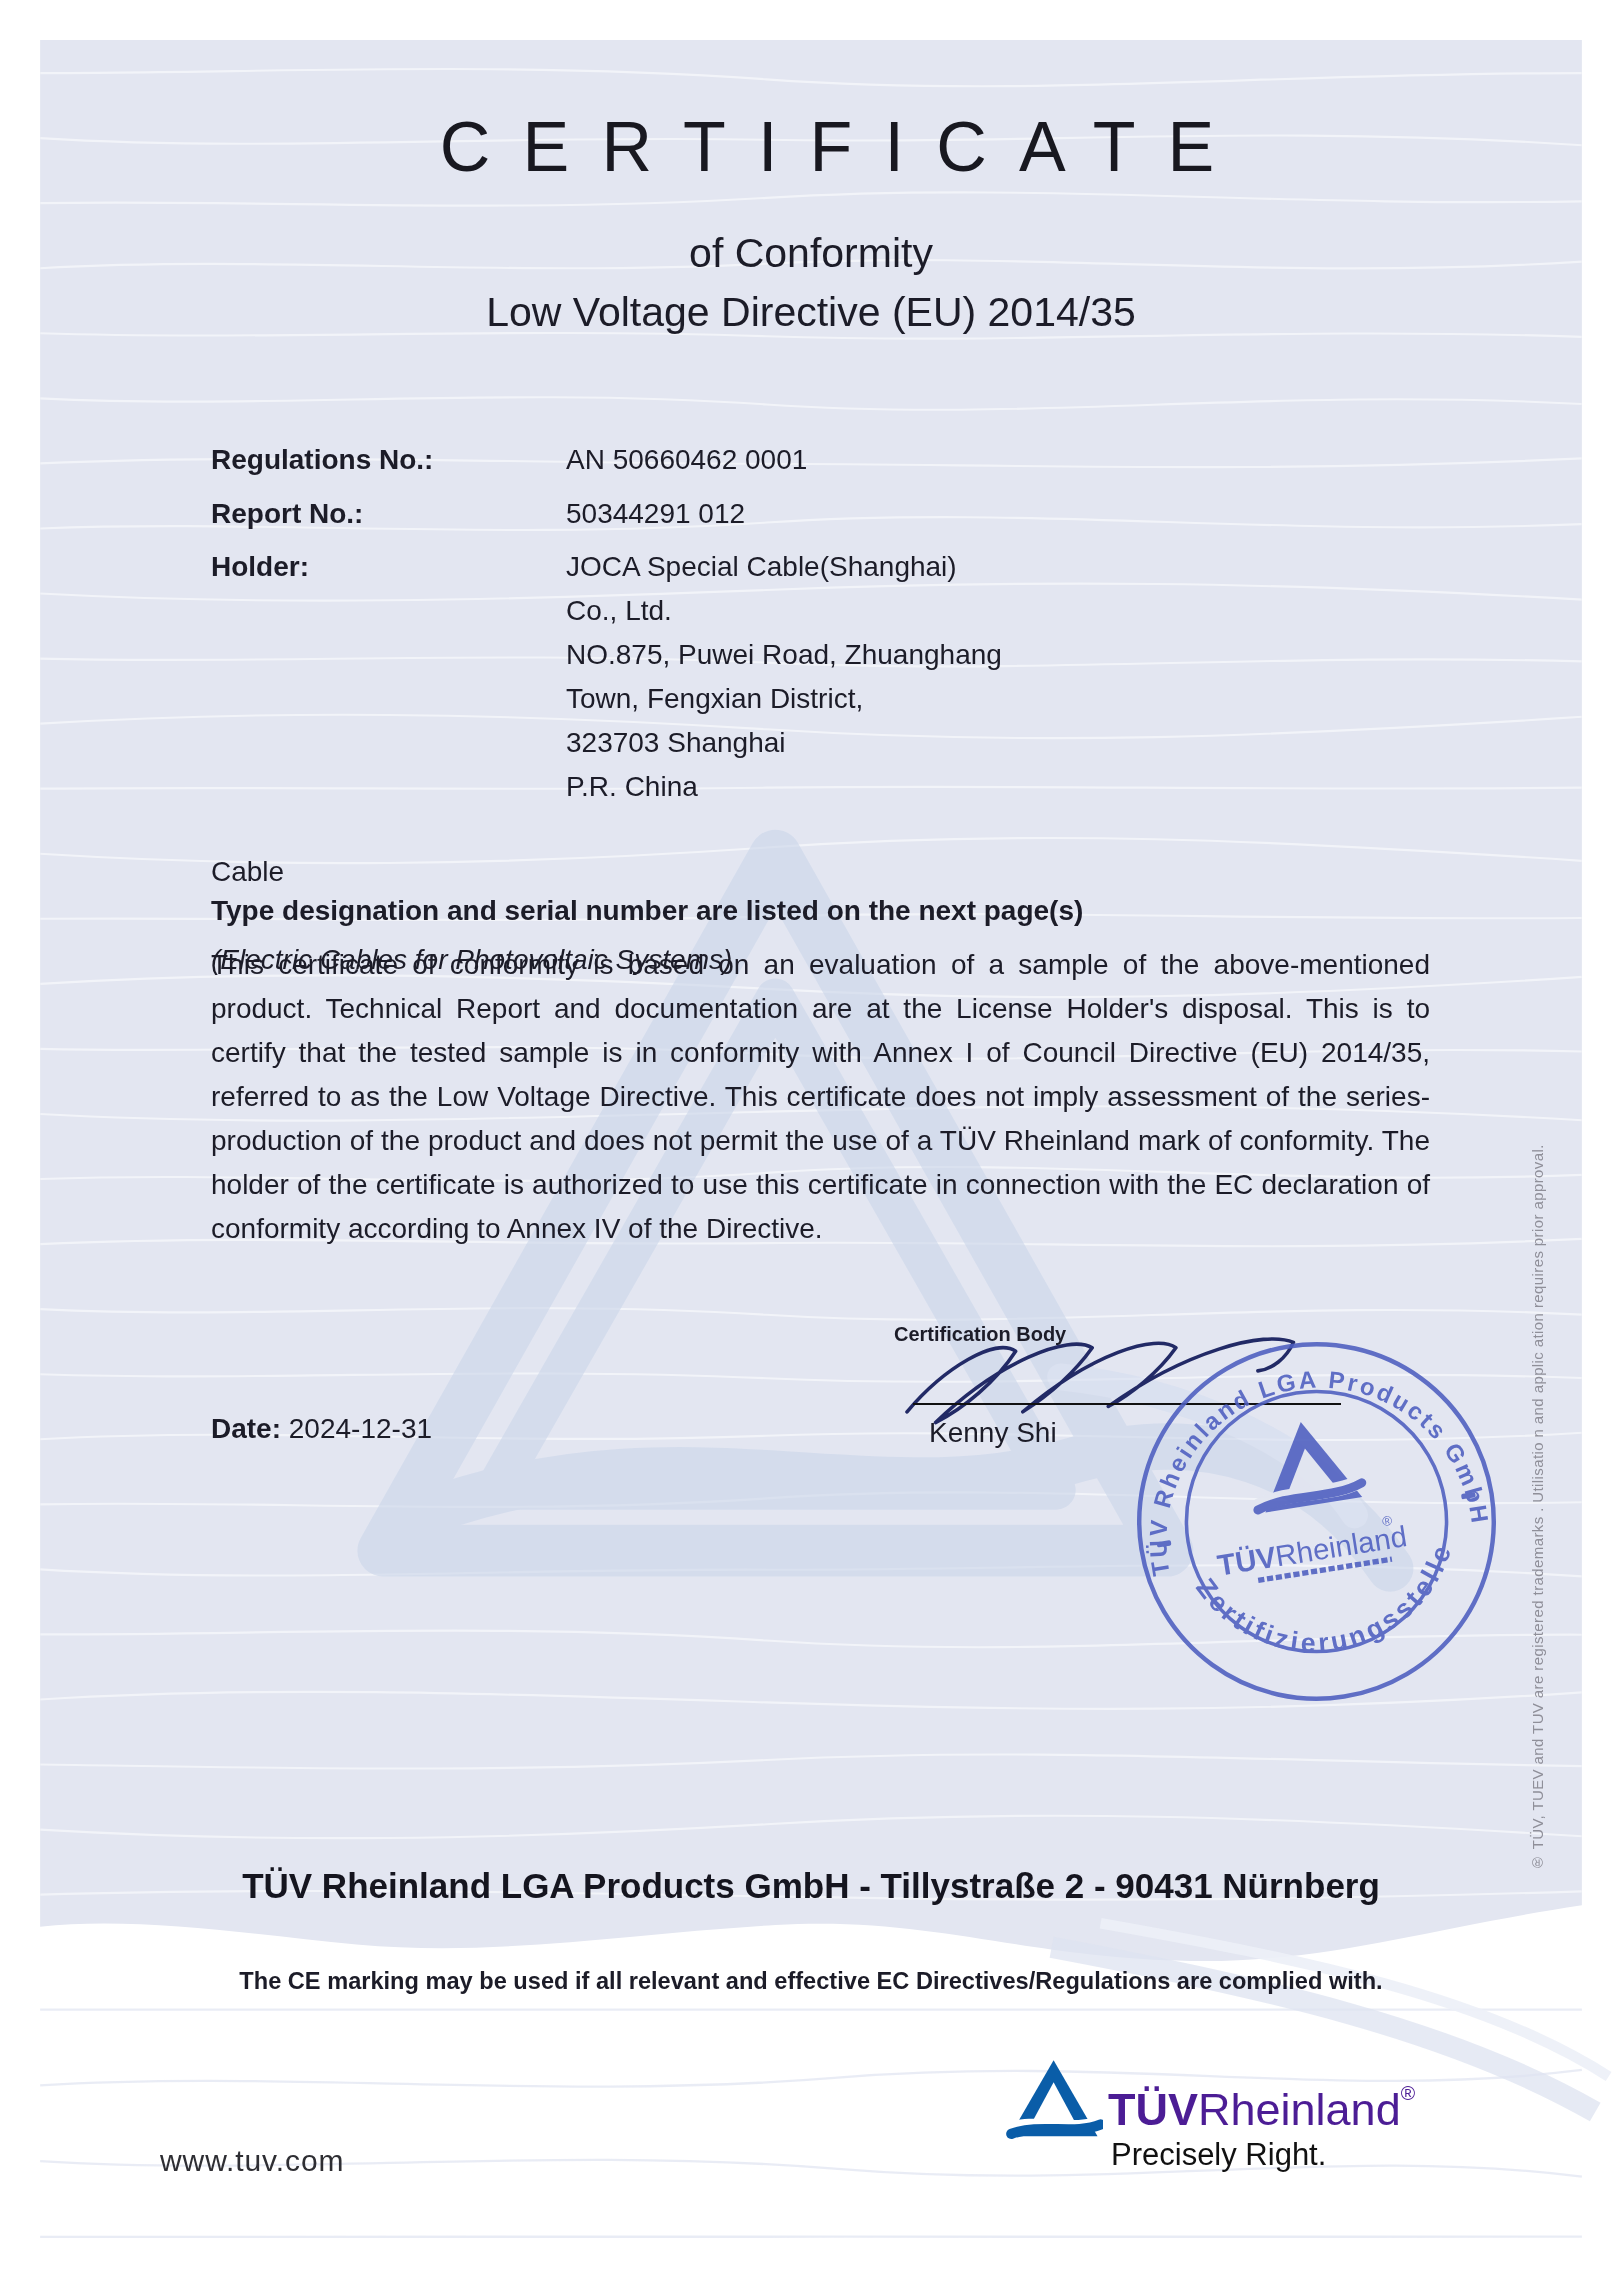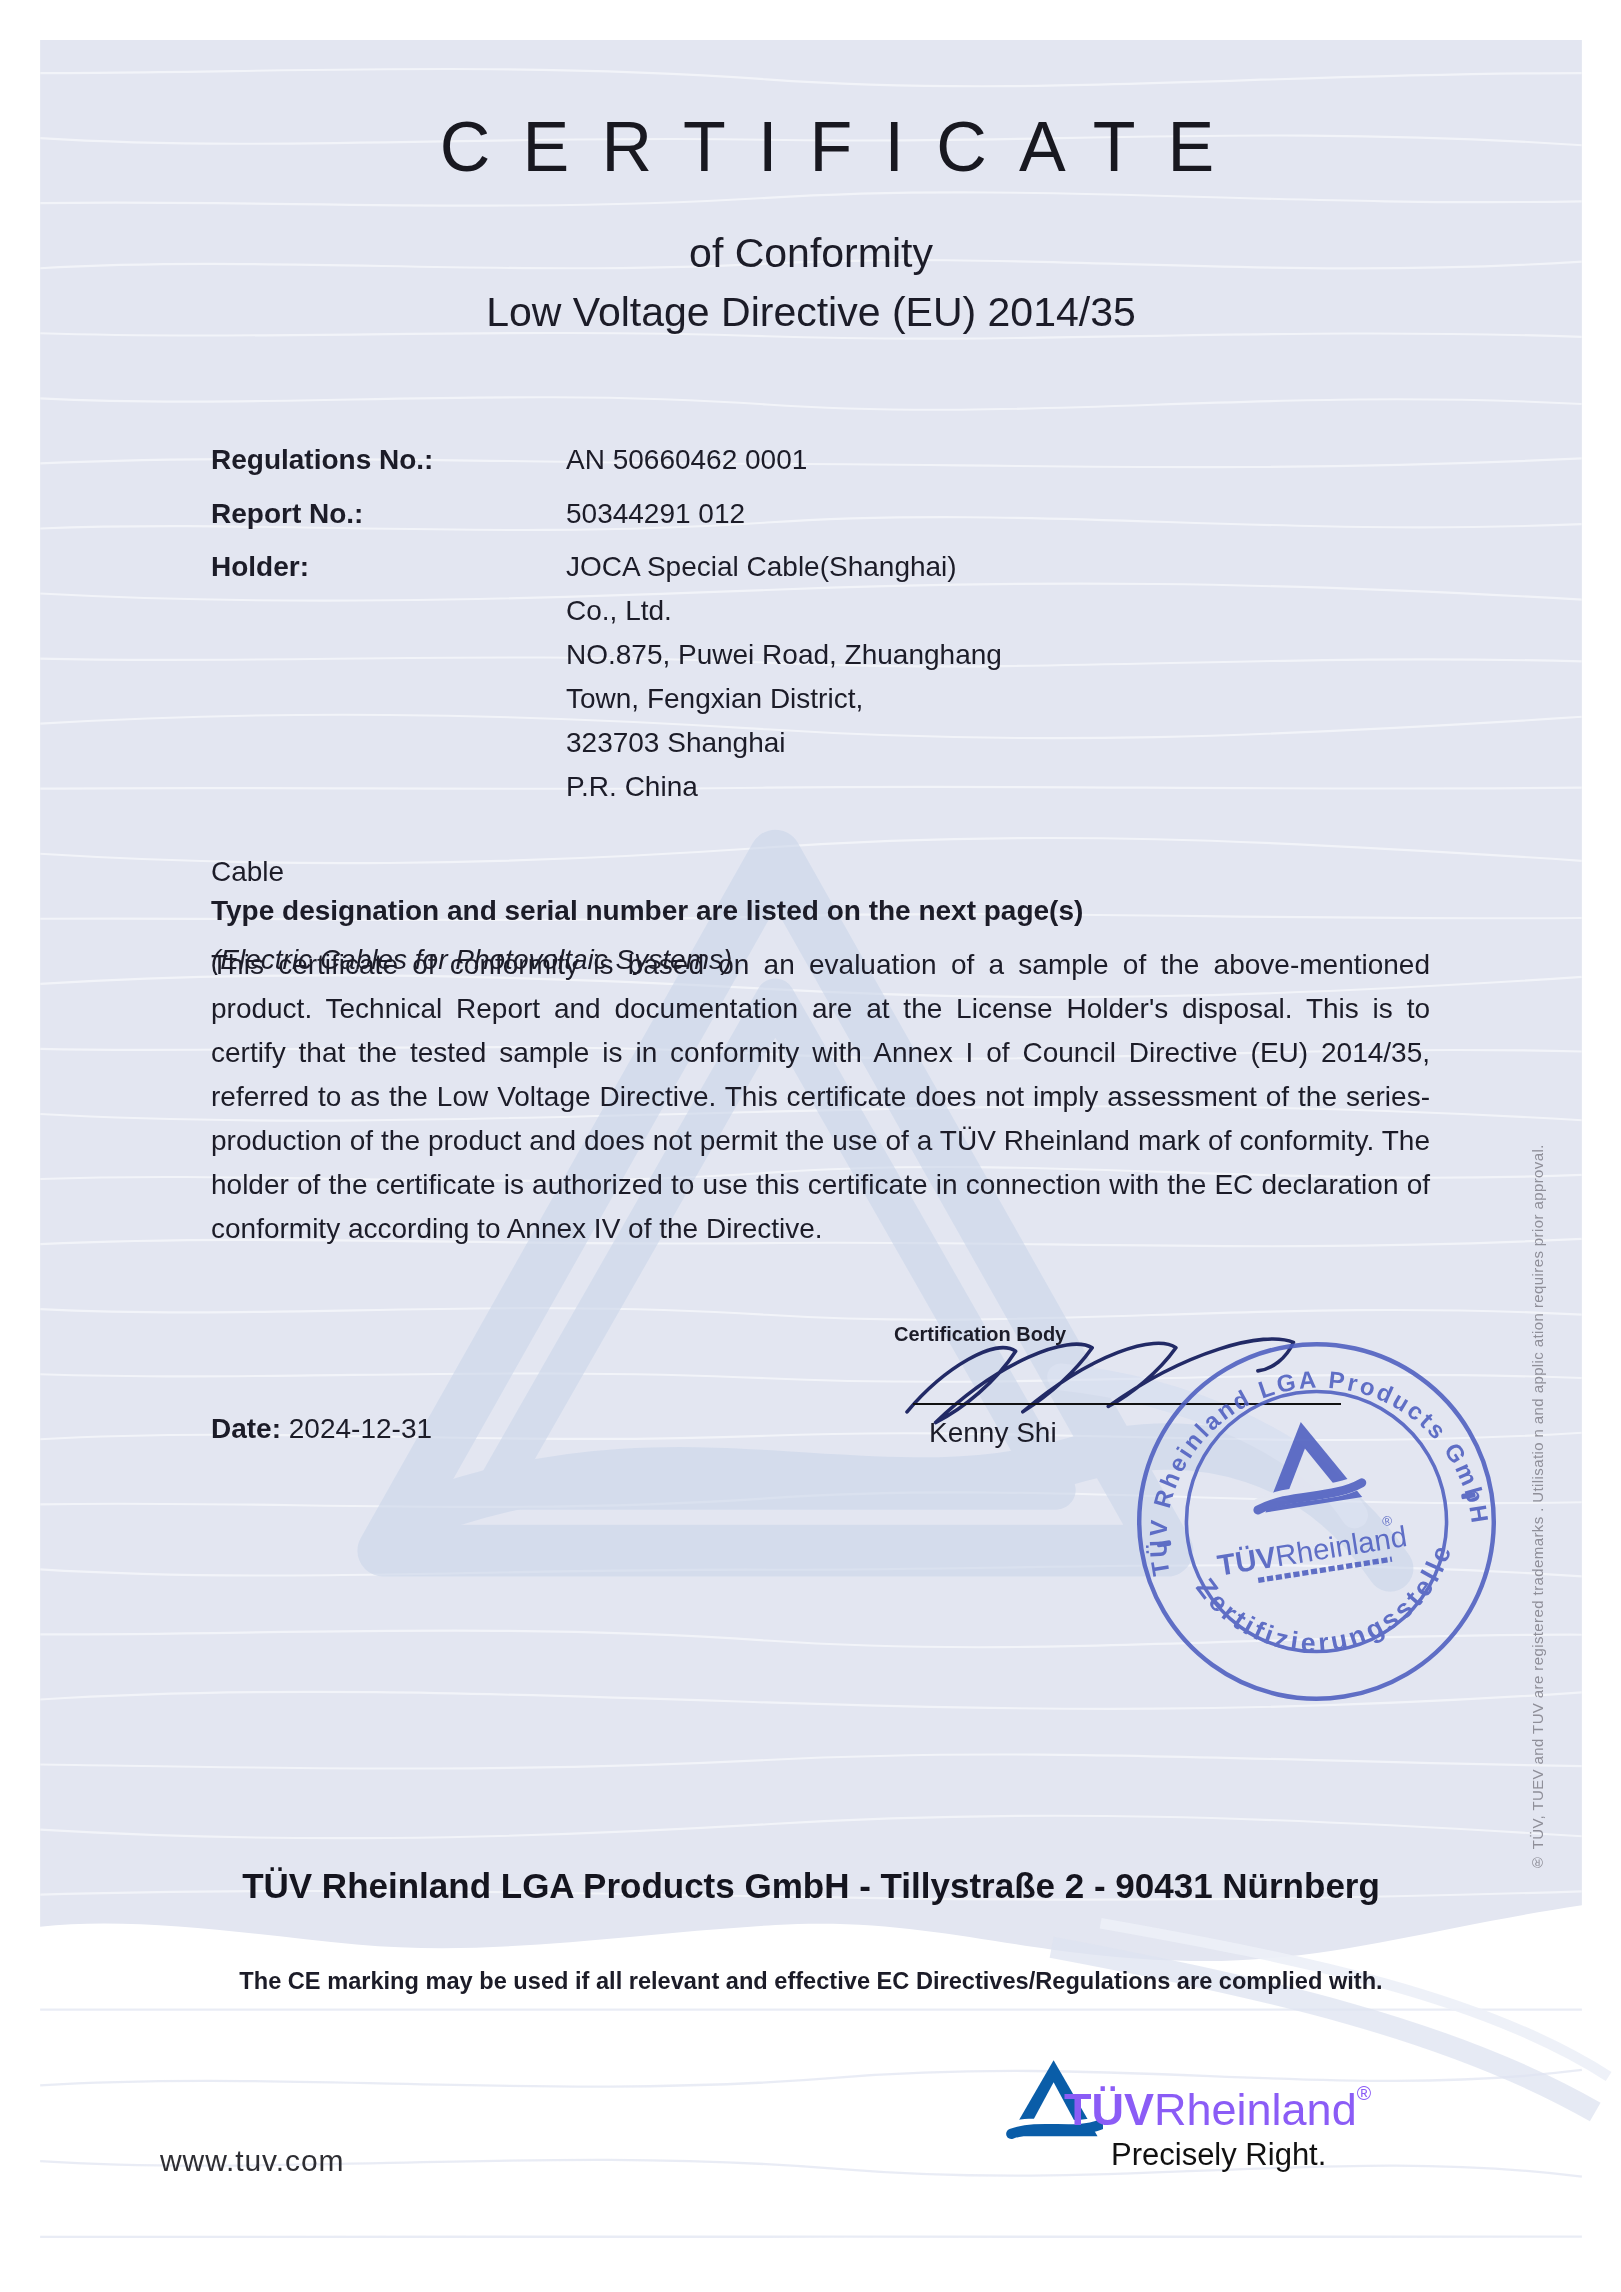--- a/index.html
+++ b/index.html
@@ -33,21 +33,21 @@
   .signer{top:1417px;left:929px;font-size:28px;}
   .date-row{top:1413px;left:211px;font-size:28px;}
   .date-row b{font-weight:700;}
 
   #stamp{left:1125px;top:1330px;opacity:.88;}
 
   .footer-company{top:1866px;font-size:35px;font-weight:700;color:#15151f;}
   .footer-ce{top:1968px;font-size:23.6px;font-weight:700;}
   .website{top:2144px;left:160px;font-size:30px;color:#2e2e33;letter-spacing:0.9px;}
   #tuv-logo{left:1005px;top:2050px;}
-  .logo-word{left:1064px;top:2082px;font-size:45px;color:#8b5cf6;}
+  .logo-word{left:1108px;top:2082px;font-size:45px;color:#4c1d95;}
   .logo-word .b{font-weight:700;}
   .logo-reg{font-size:19.6px;vertical-align:25px;}
   .logo-tagline{left:1111px;top:2137px;font-size:31px;color:#111;}
   .page-line{top:2210px;font-size:24px;}
   .page-line b{font-weight:700;}
 
   .side-note{
     left:1529px;top:1116px;height:784px;width:32px;
     writing-mode:vertical-rl;transform:rotate(180deg);
     font-size:15px;color:#8f8f99;letter-spacing:0.4px;text-align:center;

